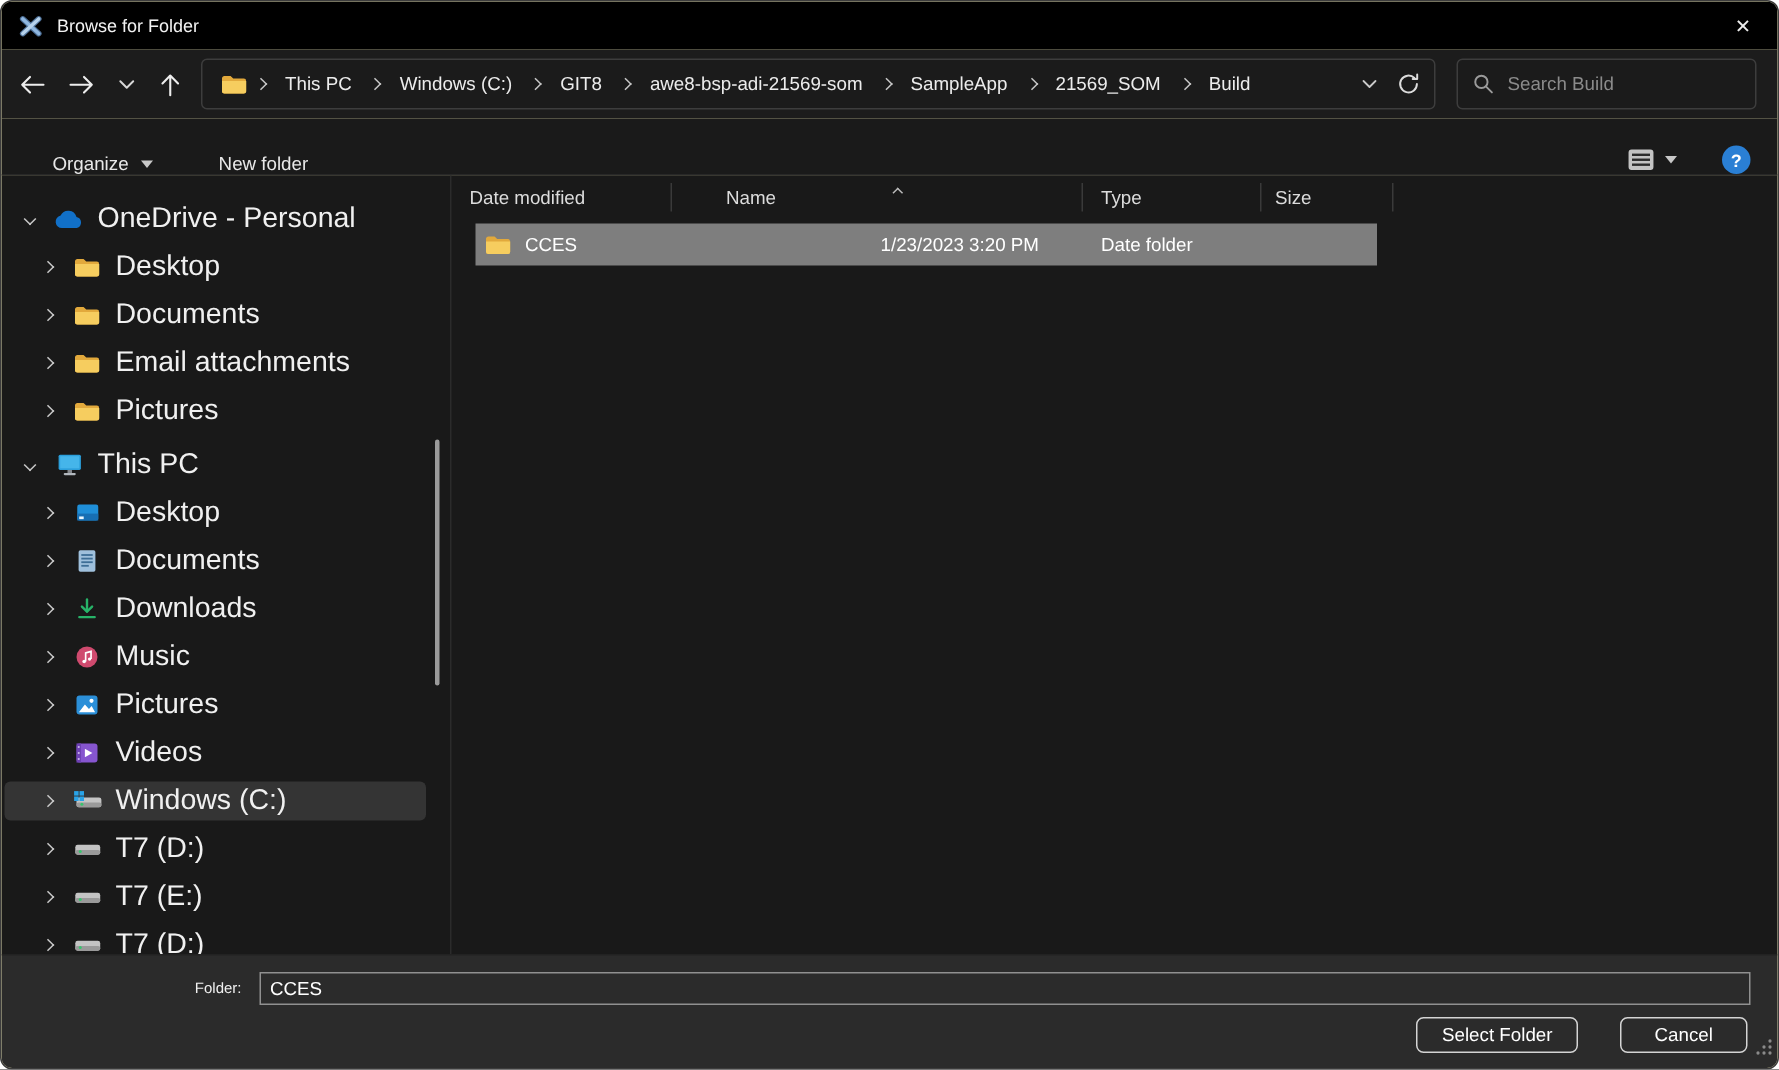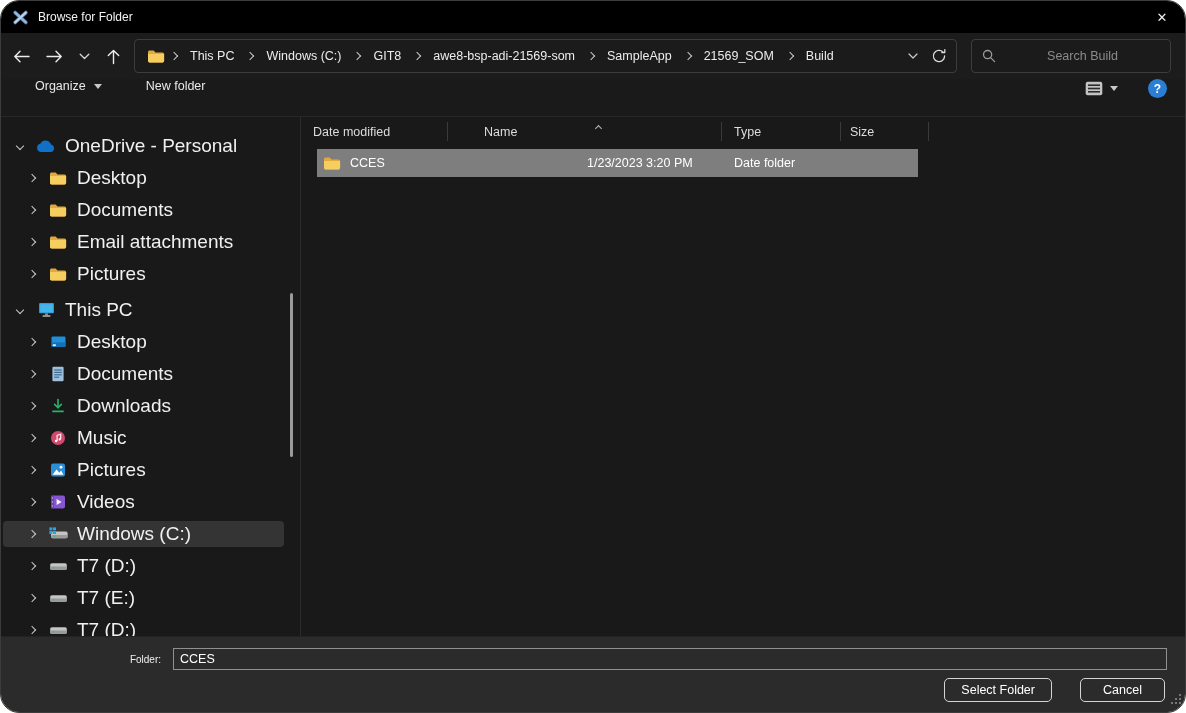--- a/index.html
+++ b/index.html
@@ -1,18 +1,18 @@
 <!DOCTYPE html>
 <html><head>
 <meta charset="utf-8">
 <style>
   * { box-sizing: border-box; margin: 0; padding: 0; }
   body { background:#fff; font-family:"Liberation Sans", sans-serif; }
   .window{ position:relative; width:1186px; height:713px; background:#fef9c3;
-           border:1px solid #3c3c3c; border-radius:19px; overflow:hidden; }
+           border:1px solid #3c3c3c; border-radius:8px; overflow:hidden; }
 
   
   .titlebar{ height:32px; background:#000; display:flex; align-items:center; padding-left:10px; }
   .titlebar .appicon{ width:18px; height:18px; display:flex; align-items:center; justify-content:center; }
   .titlebar .title{ color:#f2f2f2; font-size:12px; margin-left:9px; }
   .closebtn{ margin-left:auto; width:46px; height:32px; display:flex; align-items:center; justify-content:center;
              color:#ededed; font-size:13px; cursor:default; }
 
   
   .navbar{ height:46px; display:flex; align-items:center; background:#1c1c1c; padding:0 14px 0 4px; }
@@ -24,25 +24,25 @@
   .crumb{ color:#ececec; font-size:12.5px; padding:3px 7px; border-radius:3px; white-space:nowrap; }
   .crumb-chev{ display:flex; align-items:center; justify-content:center; width:14px; }
   .chev{ display:inline-block; width:6px; height:6px; border-right:1.3px solid #c9c9c9; border-bottom:1.3px solid #c9c9c9; }
   .chev.r{ transform:rotate(-45deg); }
   .chev.d{ transform:rotate(45deg); }
   .chev.u{ transform:rotate(-135deg); width:5px; height:5px; border-color:#bbb; }
   .abtn{ width:26px; height:28px; display:flex; align-items:center; justify-content:center; }
   .searchbox{ width:200px; height:34px; border:1px solid #3d3d3d; border-radius:4px; background:#1b1b1b;
               display:flex; align-items:center; padding:0 10px; gap:9px; }
   .searchbox input{ flex:1; min-width:0; background:transparent; border:none; outline:none; color:#cfcfcf; font-size:12.5px;
-                    font-family:"Liberation Sans", sans-serif;text-align:center; }
+                    font-family:"Liberation Sans", sans-serif; }
   .searchbox input::placeholder{ color:#8b8b8b; }
 
   
-  .toolbar{ height:38px; display:flex; align-items:flex-start; background:#1a1a1a; padding:0 18px 0 34px;
+  .toolbar{ height:38px; display:flex; align-items:flex-end; background:#1a1a1a; padding:0 18px 0 34px;
             border-bottom:1px solid #282828; }
   .tbitem{ display:flex; align-items:center; gap:8px; color:#e8e8e8; font-size:12.5px; }
   .caret{ width:0; height:0; border-left:4px solid transparent; border-right:4px solid transparent; border-top:5px solid #c8c8c8; }
   .tb-newfolder{ margin-left:44px; }
   .tb-right{ margin-left:auto; display:flex; align-items:center; }
   .viewbtn{ display:flex; align-items:center; gap:7px; }
   .helpbtn{ margin-left:30px; width:19px; height:19px; border-radius:50%; background:#2a7fd4; color:#fff; font-size:12px;
             font-weight:bold; display:flex; align-items:center; justify-content:center; }
 
   

